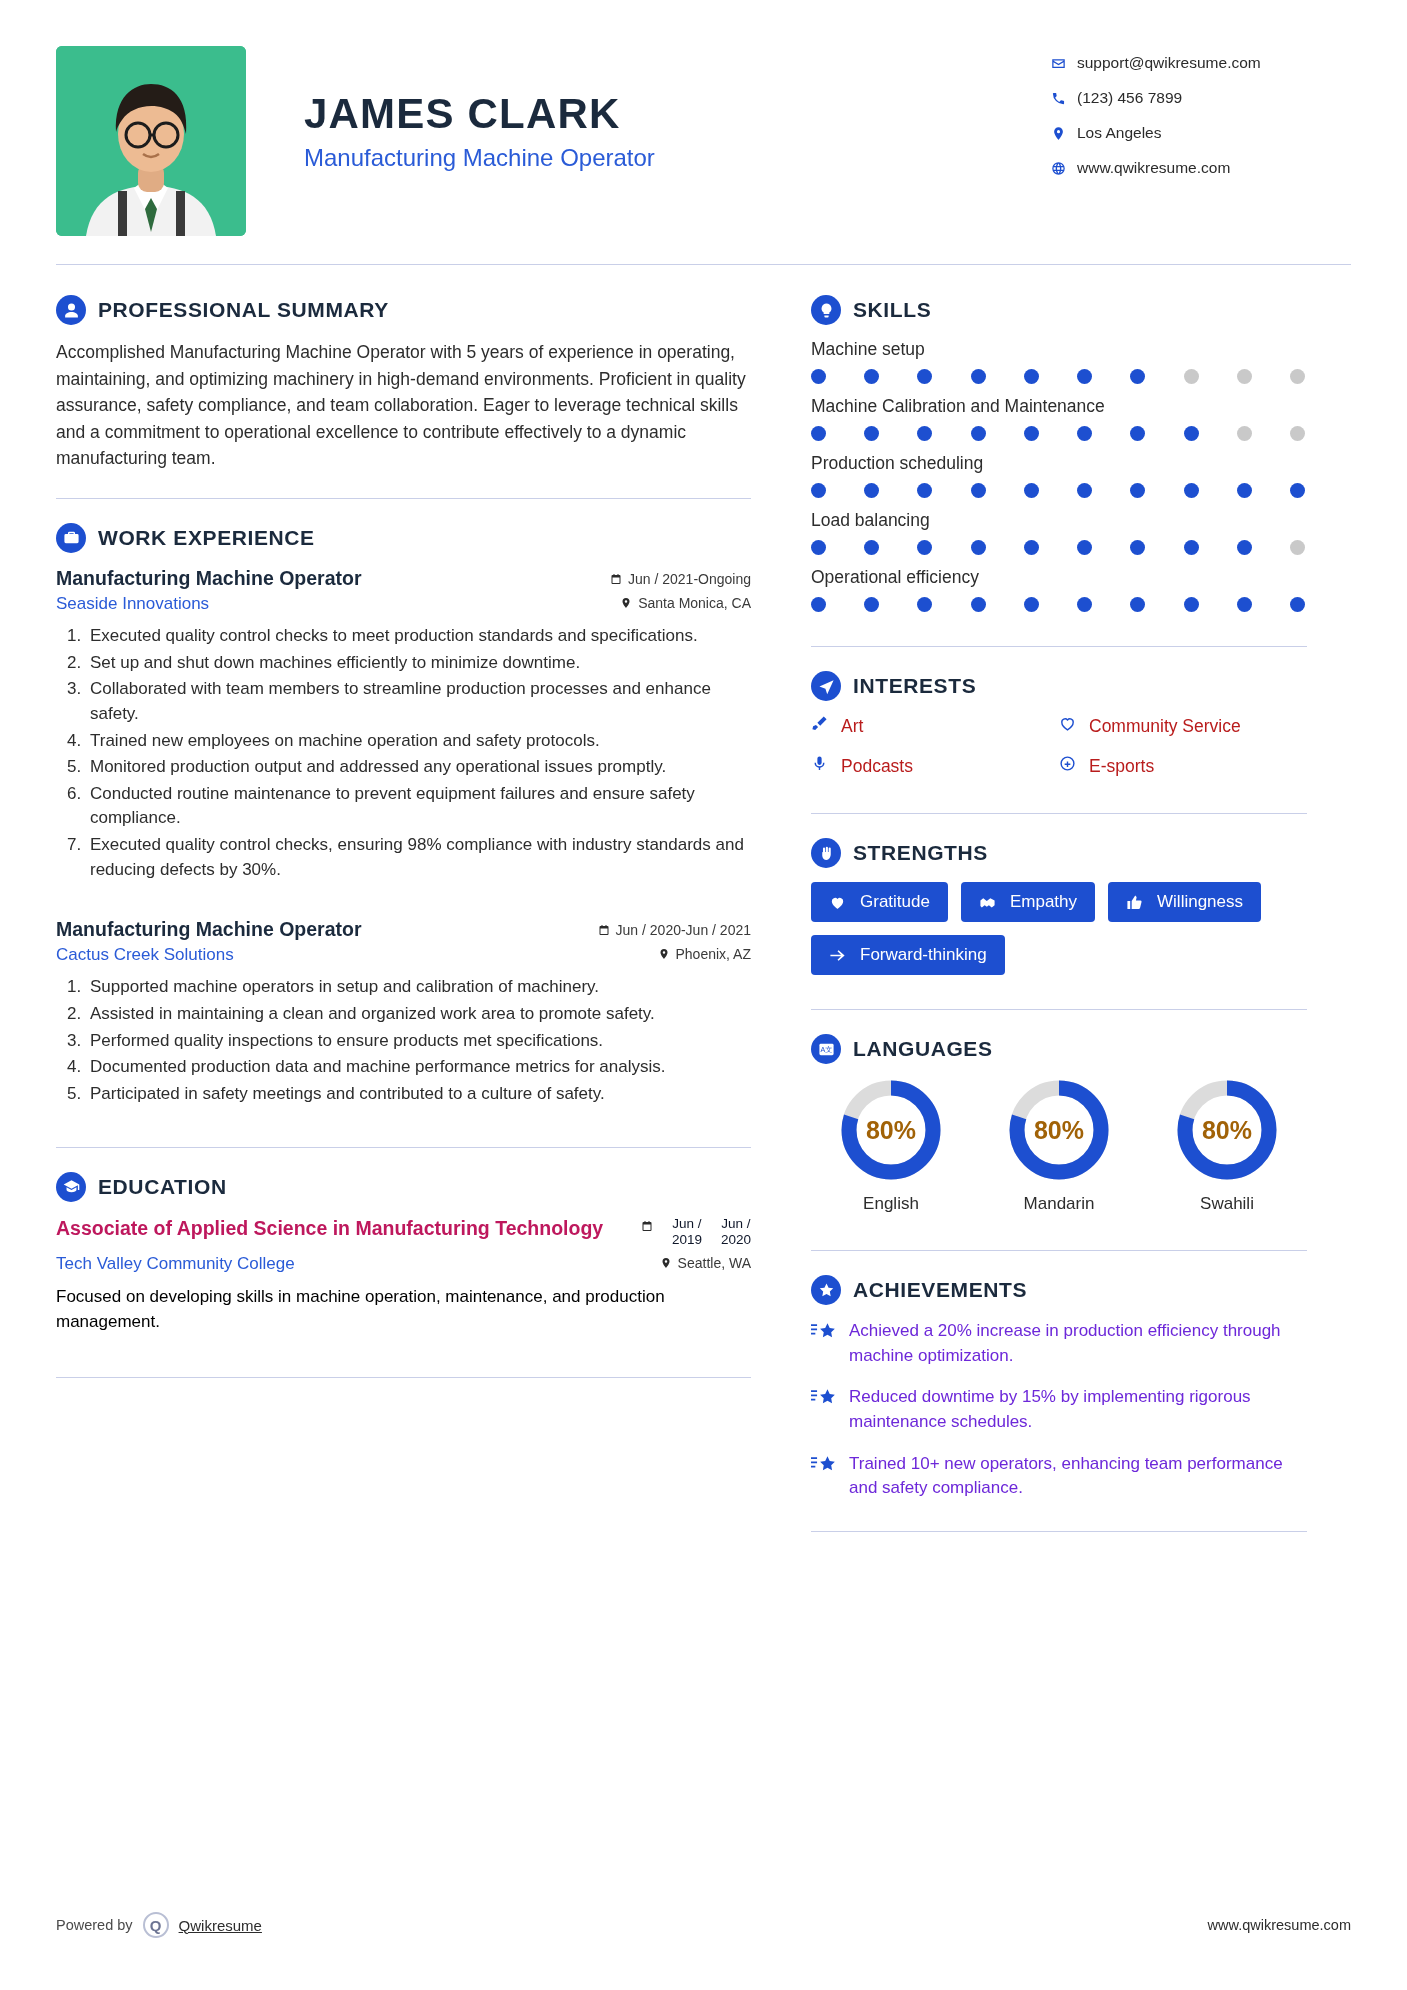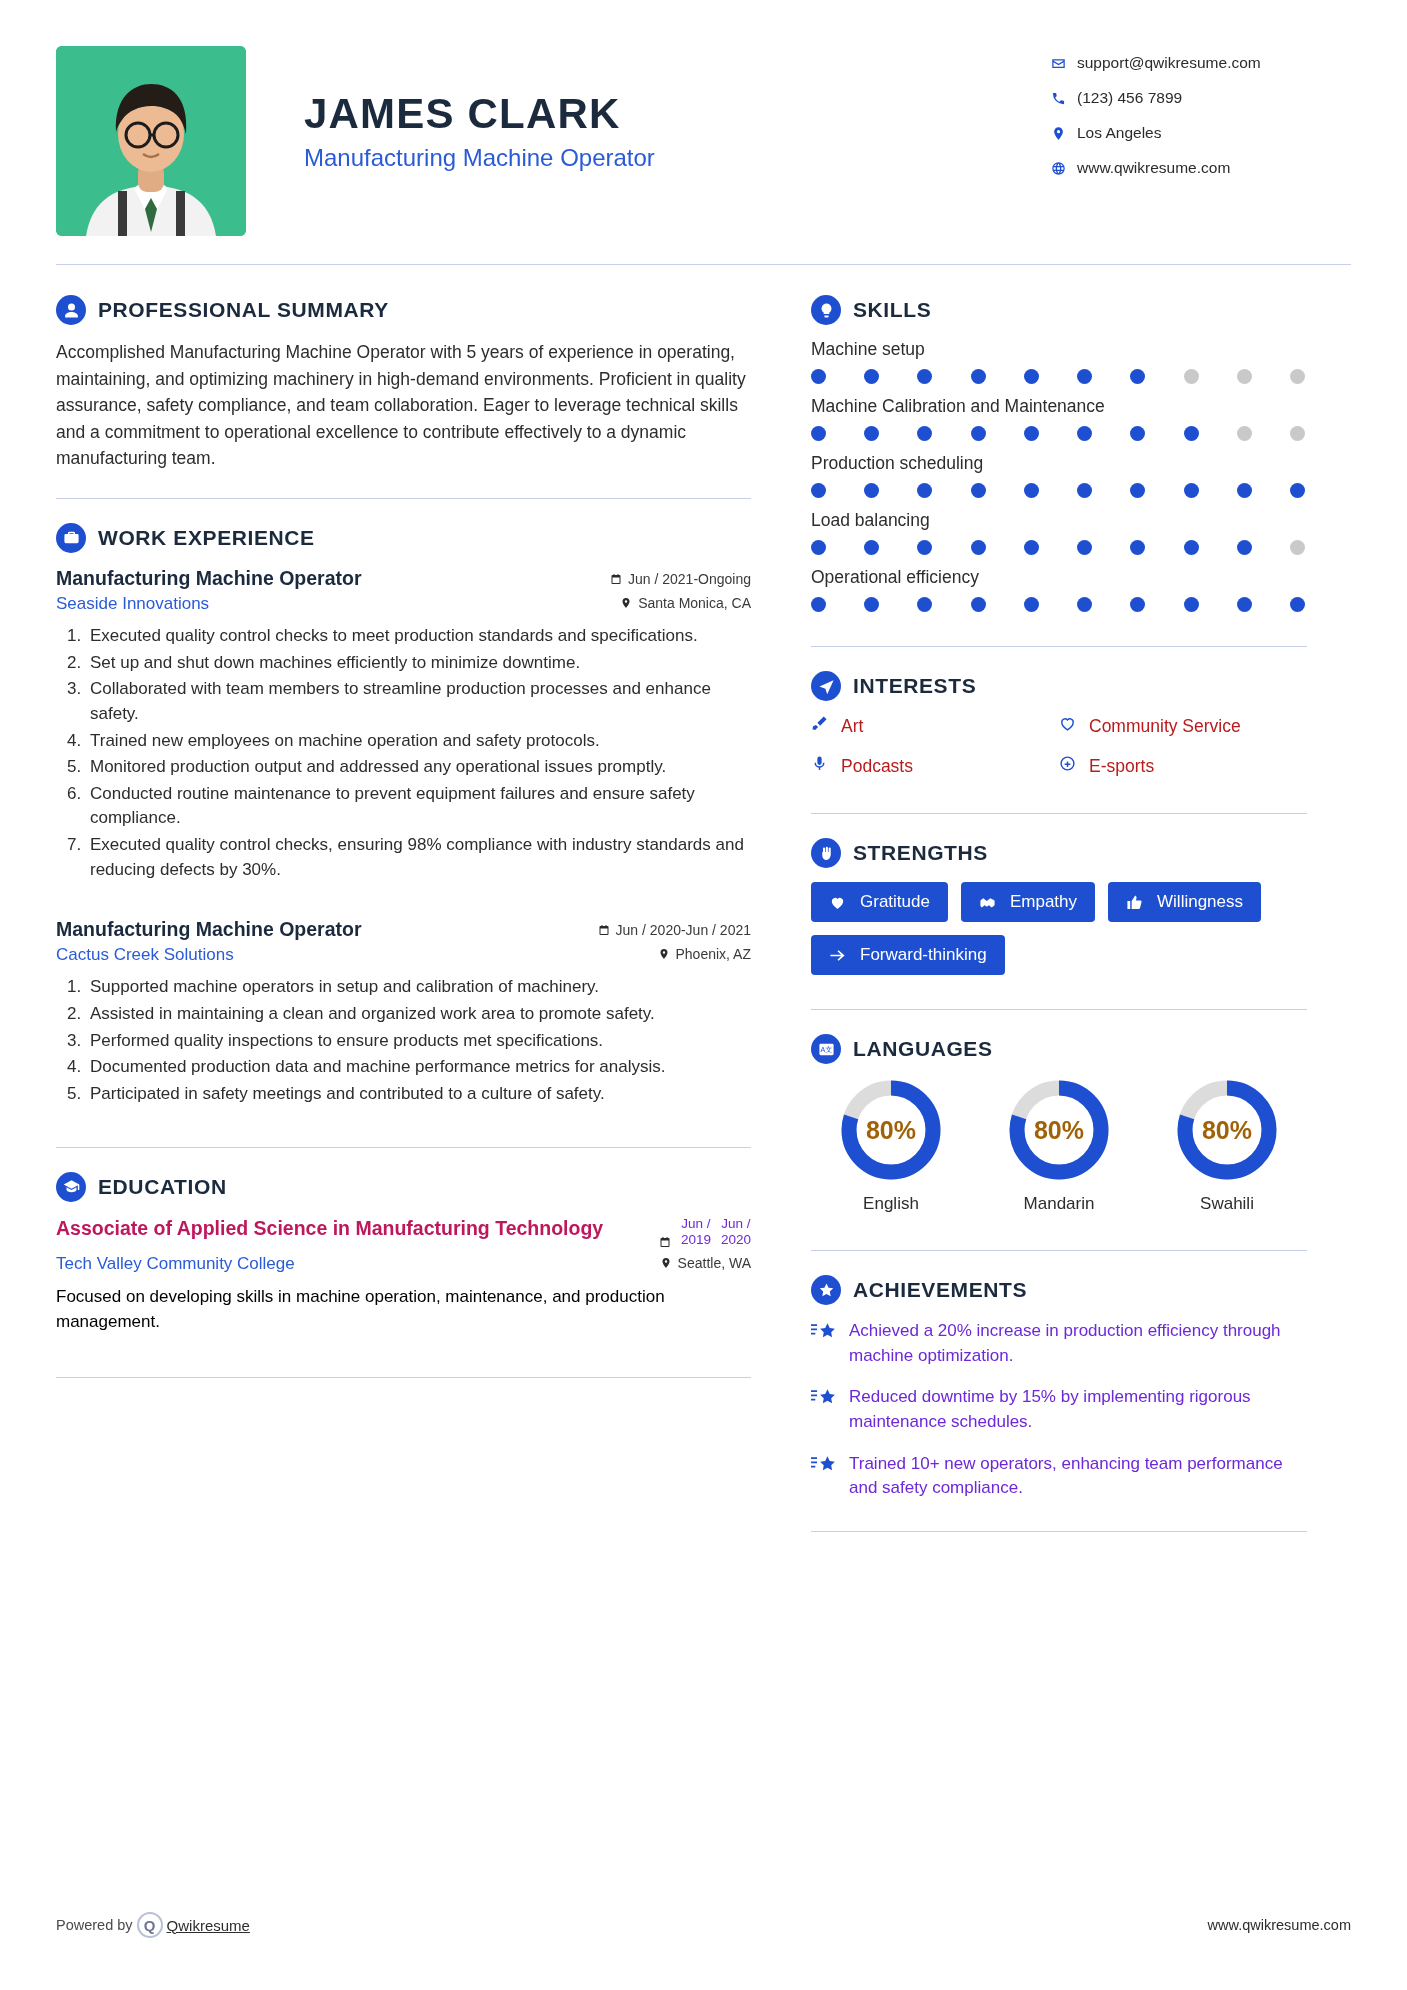--- a/index.html
+++ b/index.html
@@ -93,22 +93,22 @@
   }
   .job-gap { height: 30px; }
 
   
   .edu-row { display: flex; align-items: flex-start; }
   .edu-degree {
     font-size: 19.5px; font-weight: bold; color: #be185d;
     flex: 1; line-height: 1.25;
   }
   .edu-dates {
-    display: flex; align-items: flex-end; gap: 10px;
-    font-size: 13.5px; color: #6d28d9; white-space: nowrap;
+    display: flex; align-items: flex-start; gap: 19px;
+    font-size: 13.5px; color: #0f172a; white-space: nowrap;
   }
   .edu-dates .d { text-align: center; line-height: 1.2; }
   .edu-sub-row { display: flex; align-items: baseline; margin-top: 6px; }
   .edu-school { font-size: 17px; color: #2a5bd7; flex: 1; }
   .edu-desc { font-size: 17px; line-height: 1.5; margin-top: 10px; color: #000000; }
 
   
   .skill { margin-bottom: 12px; }
   .skill-name { font-size: 17.5px; color: #2d2d2d; margin-bottom: 9px; }
   .dots { display: flex; gap: 0; justify-content: space-between; width: 494px; }
@@ -150,21 +150,21 @@
   .ach { display: flex; margin-bottom: 17px; }
   .ach-ico { width: 38px; flex: none; padding-top: 2px; }
   .ach-ico svg { width: 26px; height: 22px; }
   .ach-text { font-size: 17px; line-height: 1.45; color: #6d28d9; }
 
   
   .footer {
     position: absolute; left: 56px; right: 56px; bottom: 52px;
     display: flex; align-items: center; justify-content: space-between;
   }
-  .powered { display: flex; align-items: center; gap: 4px; font-size: 14.5px; color: #4a4a4a; }
+  .powered { display: flex; align-items: center; gap: 10px; font-size: 14.5px; color: #4a4a4a; }
   .qmark {
     width: 26px; height: 26px; border-radius: 50%;
     border: 2px solid #b9bfd4; color: #6d7593;
     display: flex; align-items: center; justify-content: center;
     font-size: 15px; font-weight: bold;
   }
   .qname { text-decoration: underline; color: #2d2d2d; font-size: 15px; }
   .footer-url { font-size: 14.5px; color: #2d2d2d; }
 </style>
 </head>

